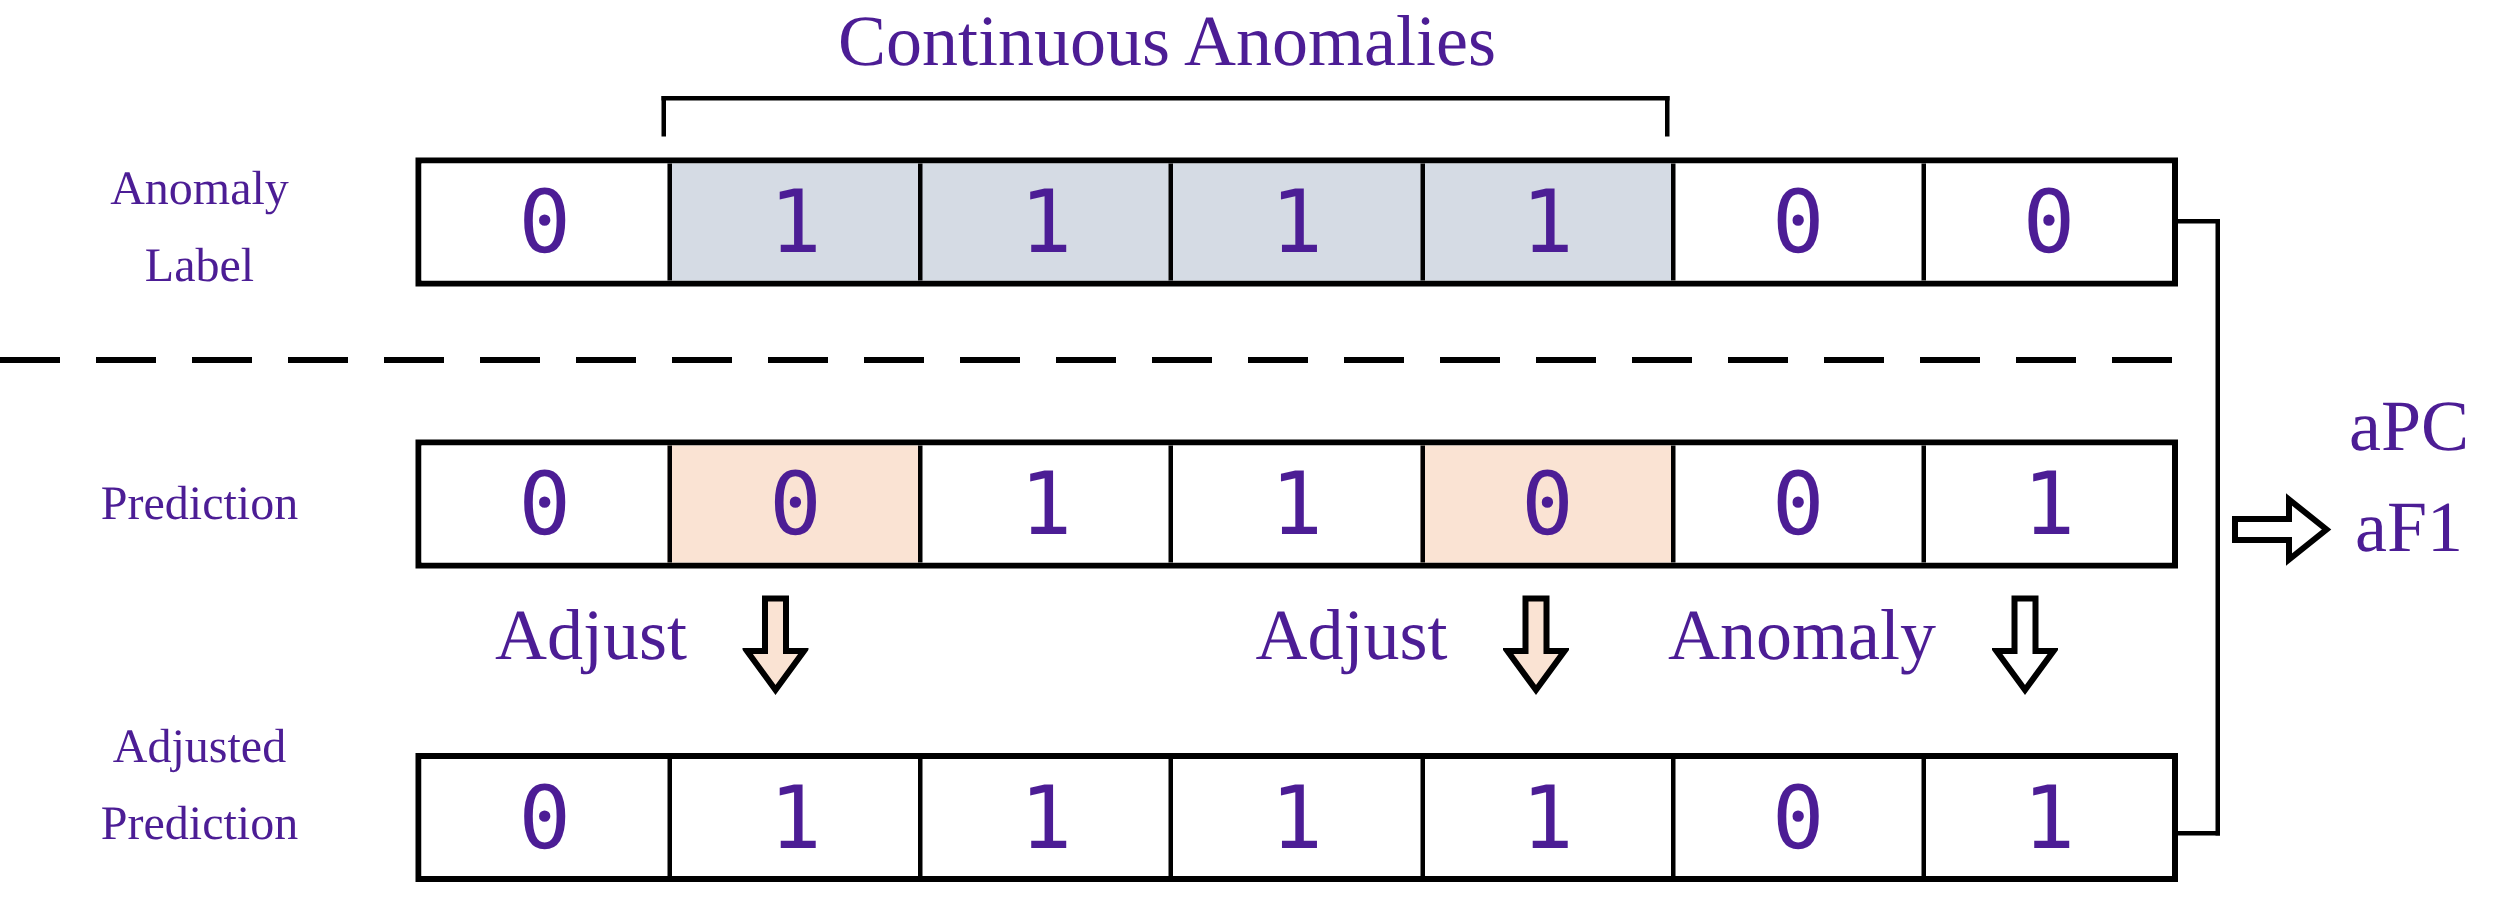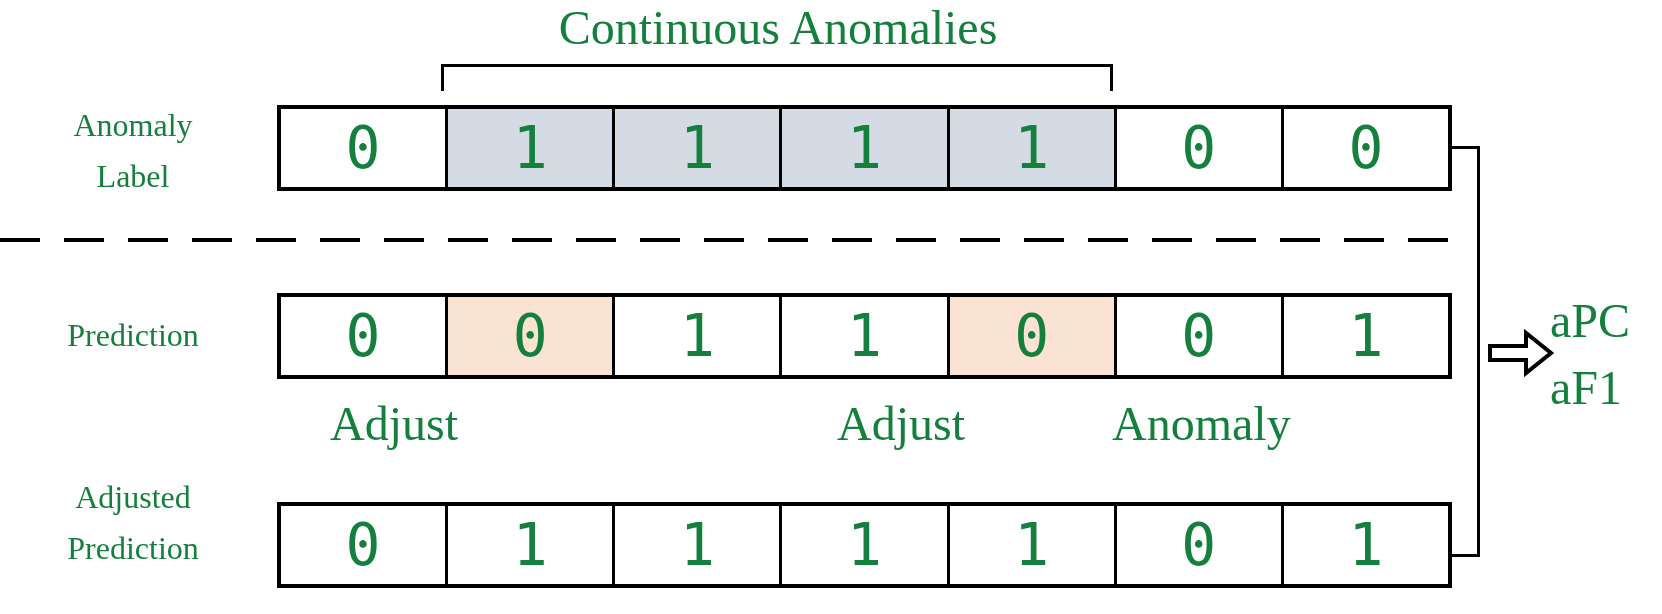--- a/index.html
+++ b/index.html
@@ -1,18 +1,18 @@
 <!DOCTYPE html>
 <html><head>
 <meta charset="utf-8">
 <style>
   html,body { margin:0; padding:0; background:#ffffff; }
   .fig {
     position:relative; width:1662px; height:614px; background:#ffffff;
-    font-family:"Liberation Serif","DejaVu Serif",serif; color:#15803d;
+    font-family:"Liberation Serif","DejaVu Serif",serif; color:#4c1d95;
     overflow:hidden;
   }
   .title {
     position:absolute; left:439px; top:2px; width:678px;
     text-align:center; font-size:48px; line-height:52px;
   }
   .top-bracket {
     position:absolute; left:441px; top:64px; width:672px; height:27px;
     border:3px solid #000; border-bottom:none; box-sizing:border-box;
   }
@@ -30,31 +30,31 @@
     font-family:"DejaVu Sans Mono","Liberation Mono",monospace;
     font-size:58px; line-height:1;
   }
   .row-label {
     position:absolute; left:0; width:266px; text-align:center;
     font-size:32px; line-height:51px; white-space:pre-line;
   }
   .dashed { position:absolute; left:0; top:236px; display:block; }
   .op {
     position:absolute; top:396px; height:88px;
-    display:flex; gap:37px; font-size:48px;flex-direction:column;
+    display:flex; gap:37px; font-size:48px;
   }
   .op svg { display:block; }
   .right-bracket {
     position:absolute; left:1452px; top:146px; width:28px; height:411px;
     border:3px solid #000; border-left:none; box-sizing:border-box;
   }
   .rarrow { position:absolute; left:1487px; top:327px; display:block; }
   .metrics {
     position:absolute; left:1550px; top:251px; width:112px;
-    font-size:48px; line-height:67px;margin-top:36px;
+    text-align:center; font-size:48px; line-height:67px;
   }
 </style>
 </head>
 <body>
 
 <div class="fig">
 
   <div class="title">Continuous Anomalies</div>
   <div class="top-bracket"></div>
 

